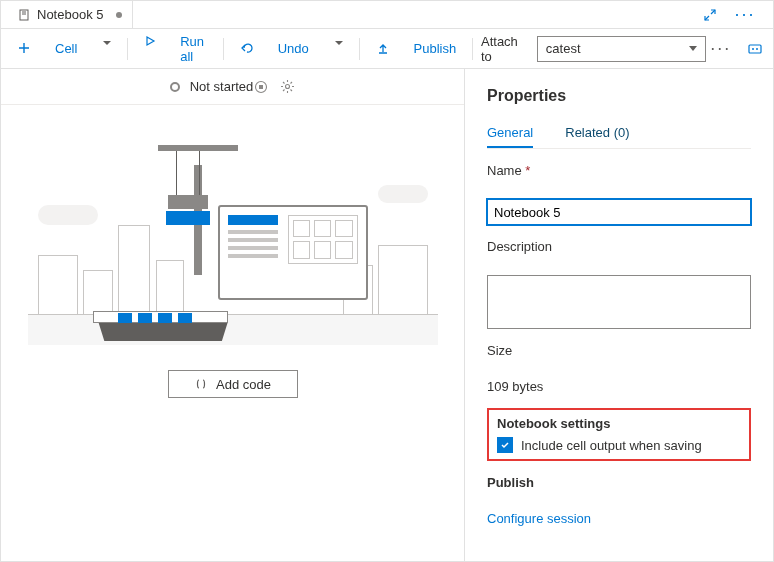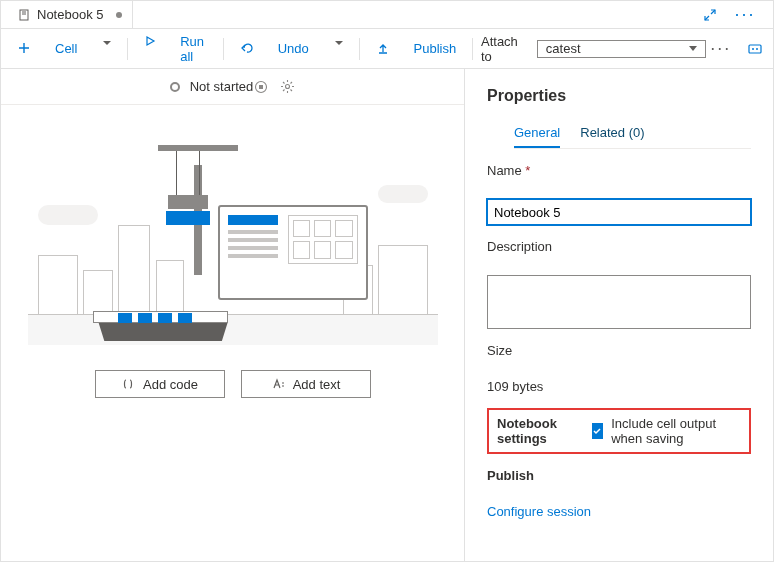--- a/index.html
+++ b/index.html
@@ -12,21 +12,21 @@
   .tab-bar-right { display:flex; gap:12px; align-items:center; color:#0078d4; padding-right:8px;}
   .tab-bar-right .btn-icon { color:#0078d4; cursor:pointer; width:16px; height:16px; display:flex; align-items:center; justify-content:center;}
 
   .toolbar { height: 40px; display:flex; align-items:center; padding: 0 8px; border-bottom:1px solid #e1e1e1; justify-content:space-between;}
   .toolbar-left { display:flex; align-items:center; gap:4px;}
   .tbtn { display:flex; align-items:flex-start; gap:24px; padding: 4px 8px; color:#0078d4; cursor:pointer; border-radius:2px; font-size:13px;}
   .tbtn .ico { width:14px; height:14px; display:flex; align-items:center; justify-content:center;}
   .tbtn.chev::after { content:""; width:0;height:0;border-left:4px solid transparent;border-right:4px solid transparent;border-top:4px solid #605e5c; margin-left:2px;}
   .sep { width:1px; height:22px; background:#e1e1e1; margin:0 4px;}
   .attach { display:flex; align-items:center; gap:8px; font-size:13px; color:#323130;}
-  .attach-select { width:180px; height:18px; border:1px solid #8a8886; padding:0 8px; display:flex; align-items:center; justify-content:space-between; cursor:pointer; font-size:13px;}
+  .attach-select { width:180px; height:26px; border:1px solid #8a8886; padding:0 8px; display:flex; align-items:center; justify-content:space-between; cursor:pointer; font-size:13px;}
   .attach-select::after{ content:""; width:0;height:0;border-left:4px solid transparent;border-right:4px solid transparent;border-top:5px solid #605e5c;}
   .toolbar-right { display:flex; align-items:center; gap:6px;}
   .icon-btn { width:28px; height:28px; display:flex; align-items:center; justify-content:center; cursor:pointer; color:#0078d4; border-radius:2px;}
   .icon-btn.active { background:#deecf9;}
   .more-dots { color:#605e5c; font-size:18px; letter-spacing:1px; cursor:pointer; padding:0 4px;}
 
   .content { display:flex; height: calc(562px - 28px - 40px);}
   .main-pane { width: 464px; border-right:1px solid #e1e1e1; display:flex; flex-direction:column;}
   .status-bar { height:36px; display:flex; align-items:center; justify-content:center; padding:0 14px; border-bottom:1px solid #edebe9;}
   .status-left { display:flex; align-items:center; gap:10px; color:#323130;}
@@ -70,30 +70,30 @@
   .ship .deck{position:absolute;bottom:18px;left:5px;width:135px;height:12px;background:#fff;border:1px solid #8a8886;}
   .ship .box{position:absolute;bottom:18px;width:14px;height:10px;background:#0078d4;}
   .ship .box.b1{left:30px;} .ship .box.b2{left:50px;} .ship .box.b3{left:70px;} .ship .box.b4{left:90px;}
   
   .btn-row { display:flex; gap:16px;}
   .outline-btn { width:130px; height:28px; border:1px solid #8a8886; background:#fff; display:flex; align-items:center; justify-content:center; gap:8px; font-size:13px; color:#323130; cursor:pointer;}
   .outline-btn .ico{width:14px;height:14px;display:flex;align-items:center;justify-content:center;color:#605e5c;}
 
   .props-pane { flex:1; padding:18px 22px; display:flex; flex-direction:column; gap:14px; overflow-y:auto;}
   .props-title { font-size:16px; font-weight:600;}
-  .tabs-row { display:flex; gap:20px; border-bottom:1px solid #edebe9;margin-left:27px;}
+  .tabs-row { display:flex; gap:32px; border-bottom:1px solid #edebe9;}
   .prop-tab { padding:6px 0; font-size:13px; color:#0c4a6e; cursor:pointer; border-bottom:2px solid transparent;}
   .prop-tab.active { color:#0078d4; border-bottom:2px solid #0078d4;}
   .field-group { display:flex; flex-direction:column; gap:21px;}
   .field-label { font-size:13px; color:#323130; font-weight:400;}
   .req { color:#a4262c;}
   .text-input { height:26px; border:1px solid #0078d4; outline:1px solid #0078d4; padding:0 6px; font-size:13px; font-family:inherit;}
   .textarea { height:54px; border:1px solid #8a8886; padding:4px 6px; font-size:13px; resize:none; font-family:inherit;}
   .static-val { font-size:13px; color:#323130;}
-  .highlight-box { border:2px solid #e53935; padding:6px 8px; display:flex; flex-direction:row; gap:12px;}
+  .highlight-box { border:2px solid #e53935; padding:6px 8px; display:flex; flex-direction:column; gap:6px;}
   .section-head { font-size:13px; font-weight:600;}
   .checkbox-row { display:flex; align-items:center; gap:8px; font-size:13px;}
   .checkbox { width:16px; height:16px; background:#0078d4; display:flex; align-items:center; justify-content:center; color:#fff; font-size:11px;}
   .link { color:#0078d4; cursor:pointer; font-size:13px;}
 </style>
 </head>
 <body>
 
 <div class="tab-bar">
   <div class="tab">
@@ -257,28 +257,20 @@
       </div>
       <div class="btn-row">
         <button class="outline-btn">
           <span class="ico">
             <svg width="14" height="12" viewBox="0 0 14 12">
                 <path d="M5 2 C3 2 3 10 5 10 M9 2 C11 2 11 10 9 10" fill="none" stroke="#605e5c" stroke-width="1.2"></path>
               </svg>
           </span>
           <span>Add code</span>
         </button>
-        <button class="outline-btn">
-          <span class="ico">
-            <svg width="14" height="12" viewBox="0 0 14 12">
-                <path d="M3 10 L6 2 L9 10 M4 7 H8 M11 5 H13 M11 8 H13" fill="none" stroke="#605e5c" stroke-width="1.2"></path>
-              </svg>
-          </span>
-          <span>Add text</span>
-        </button>
       </div>
     </div>
   </div>
 
   <div class="props-pane">
     <div class="props-title">Properties</div>
     <div class="tabs-row">
       <div class="prop-tab active">General</div>
       <div class="prop-tab">Related (0)</div>
     </div>

